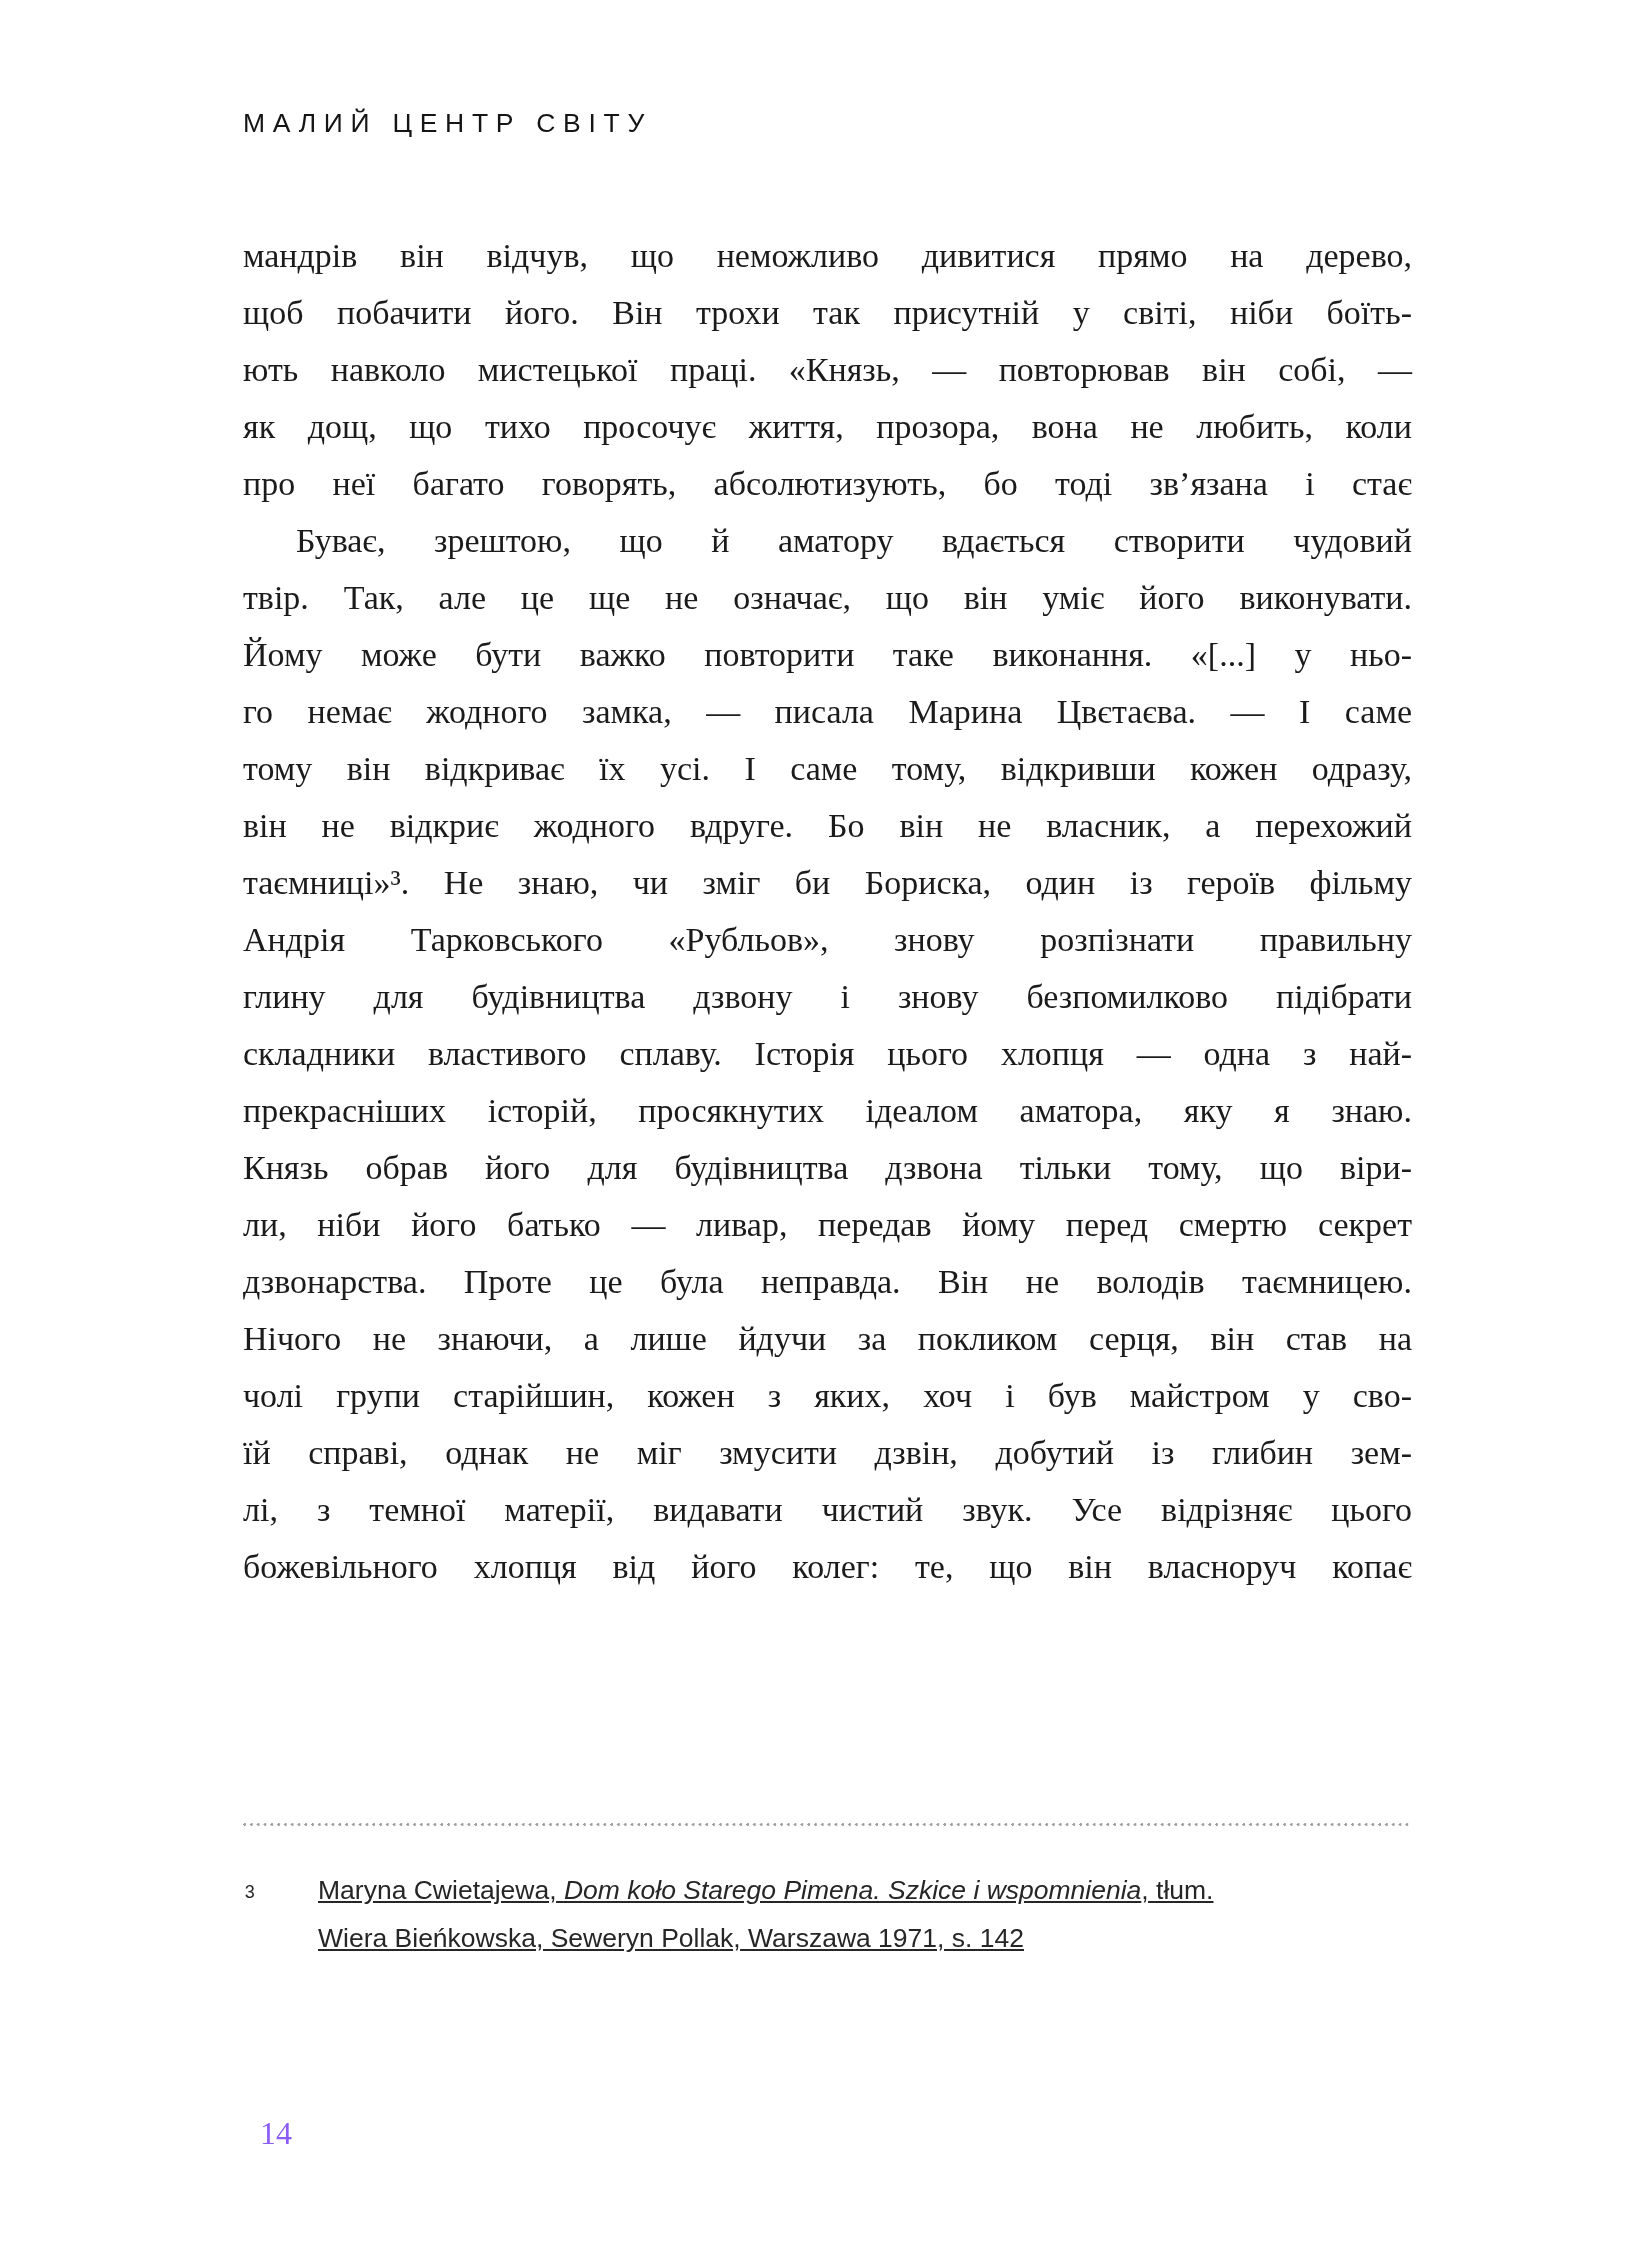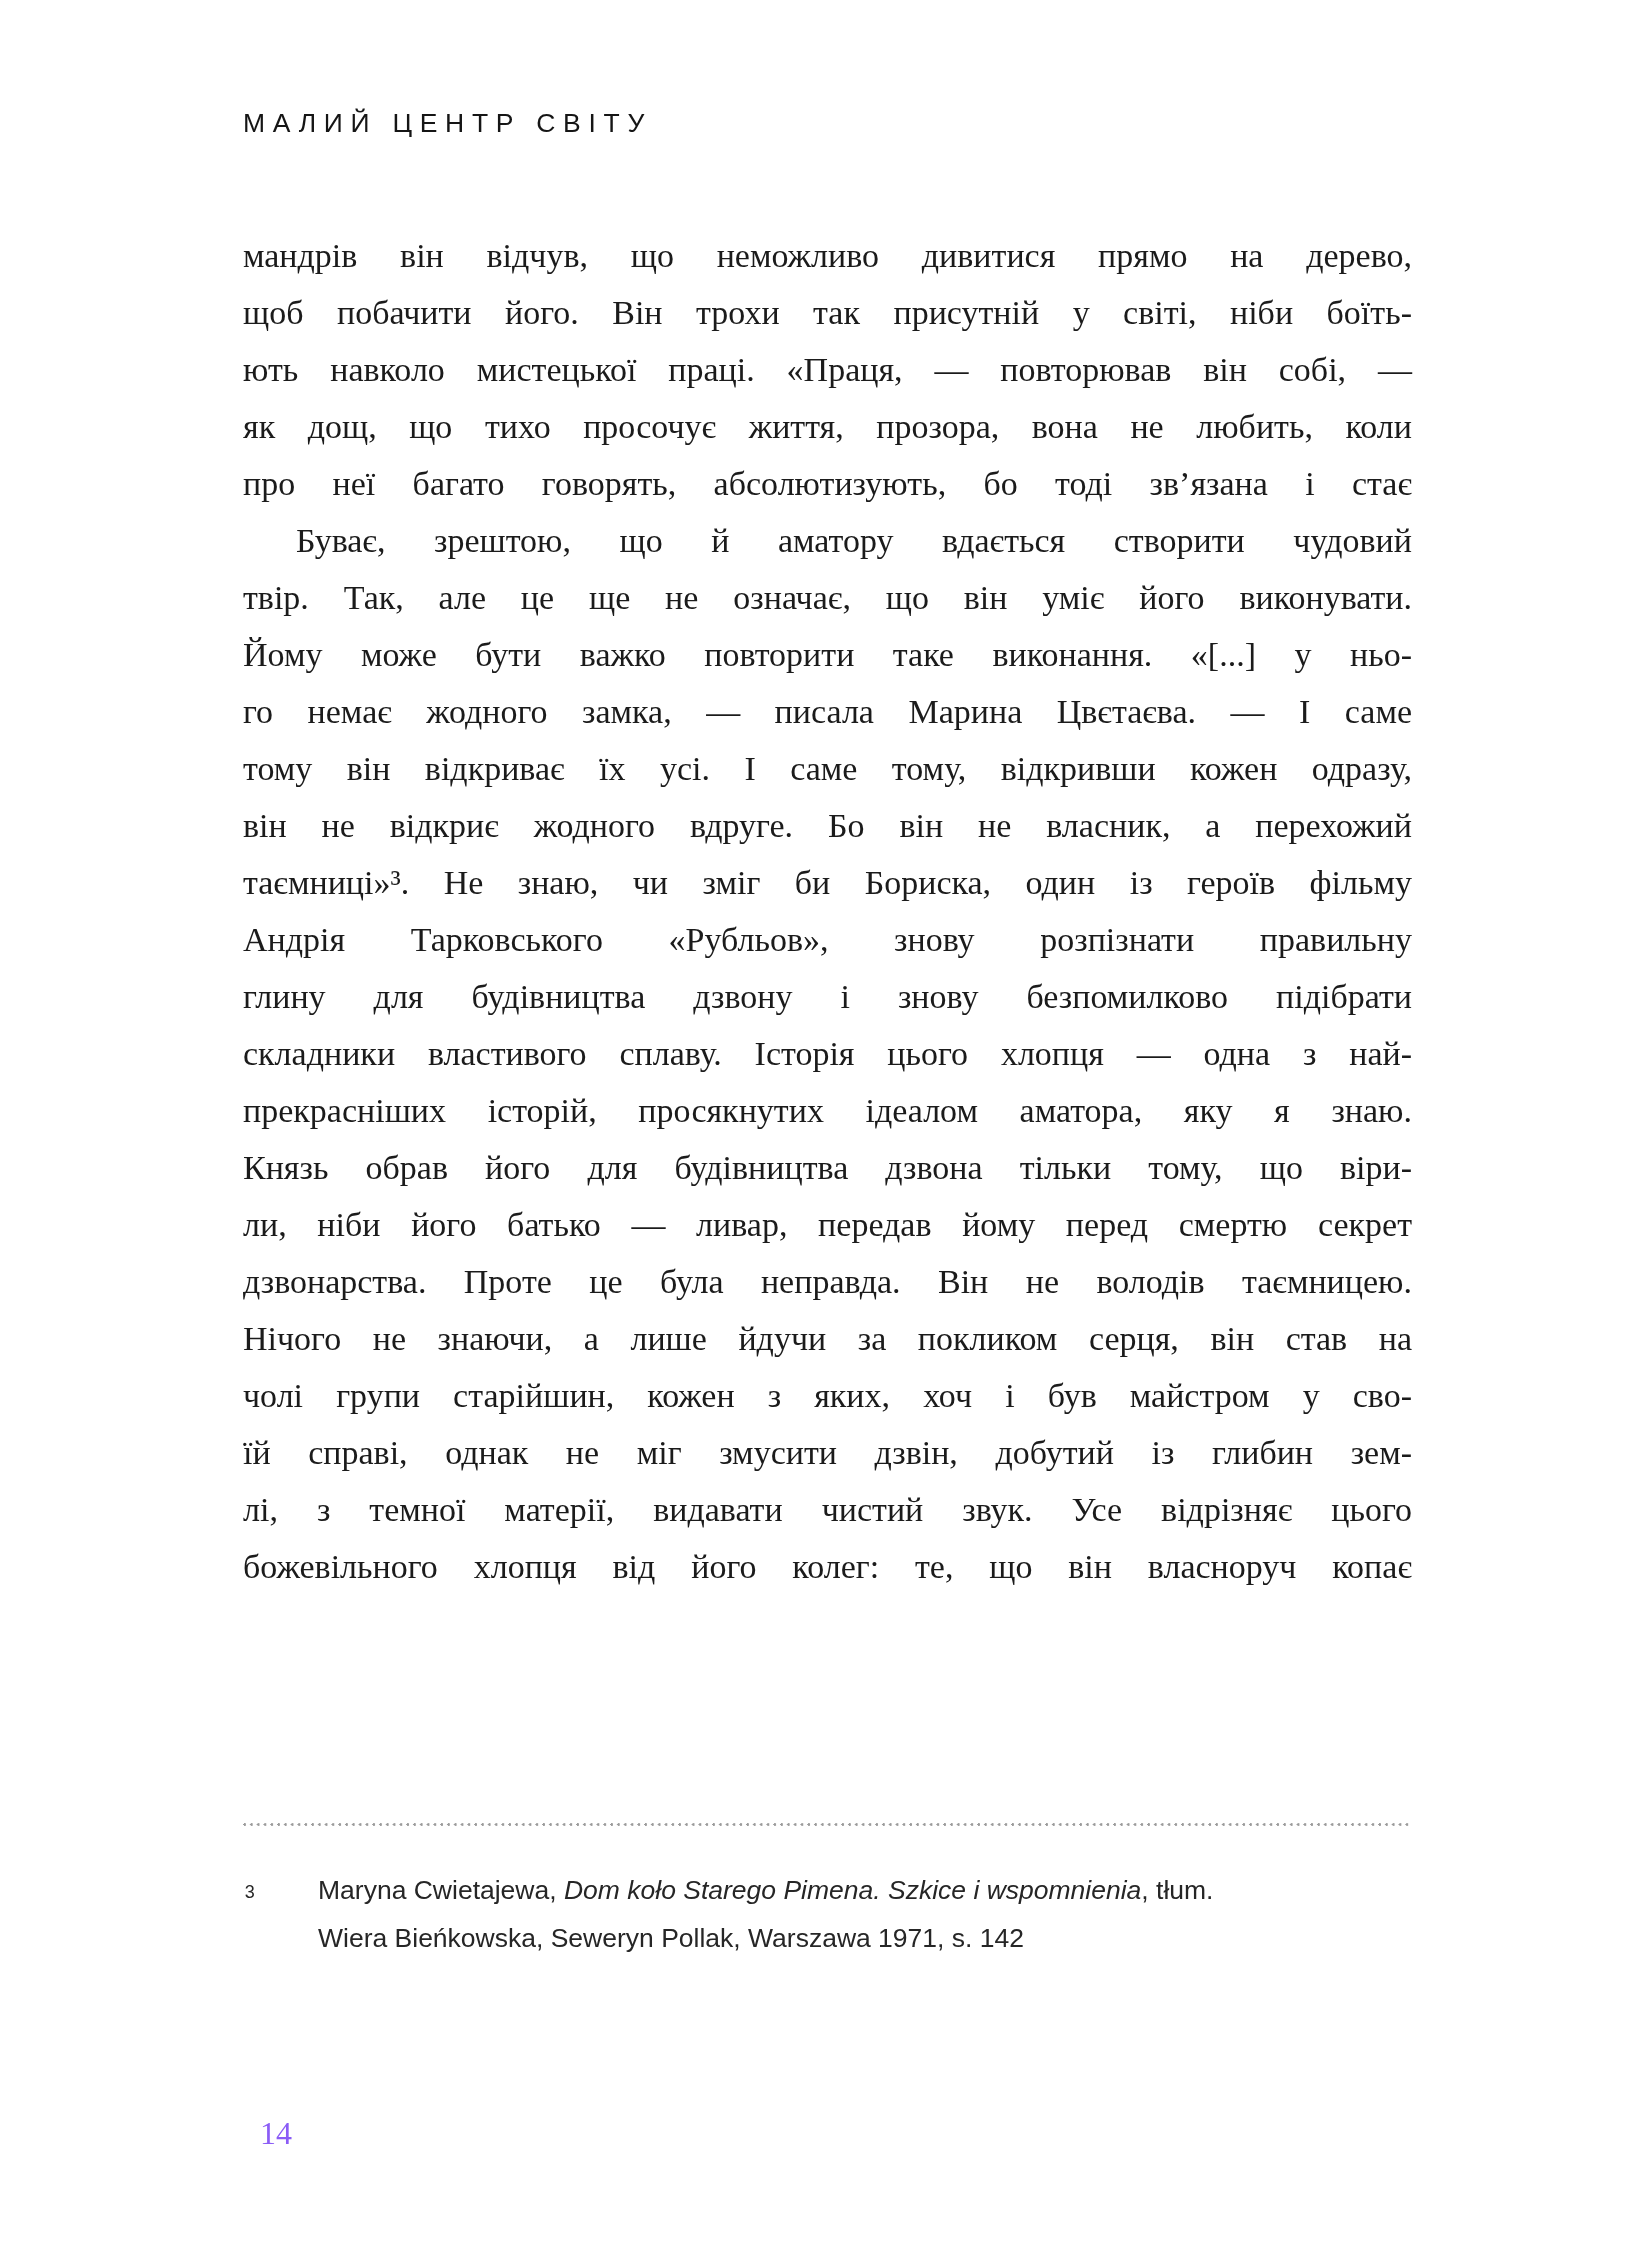--- a/index.html
+++ b/index.html
@@ -65,21 +65,21 @@
     line-height: 48px;
     color: #262626;
   }
   .fn-marker {
     position: absolute;
     left: 1.7px;
     top: 1.7px;
     font-size: 18px;
     color: #262626;
   }
-  .fn-text { margin-left: 75px; }
+  .fn-text { margin-left: 75px; text-decoration: underline; }
   .fn-line { text-align: left; }
   .fn-text .italic { font-style: italic; }
   .page-number {
     position: absolute;
     left: 260px;
     top: 2115px;
     font-family: "Liberation Serif", serif;
     font-size: 32px;
     color: #8b5cf6;
   }
@@ -87,21 +87,21 @@
 </head>
 <body>
 
 <div class="page">
   <div class="running-header">МАЛИЙ ЦЕНТР СВІТУ</div>
 
   <div class="body-text">
       <div class="paragraph">
         <div class="line">мандрів він відчув, що неможливо дивитися прямо на дерево,</div>
         <div class="line">щоб побачити його. Він трохи так присутній у світі, ніби боїть-</div>
-        <div class="line">ють навколо мистецької праці. «Праця, — повторював він собі, —</div>
+        <div class="line">ють навколо мистецької праці. «Князь, — повторював він собі, —</div>
         <div class="line">як дощ, що тихо просочує життя, прозора, вона не любить, коли</div>
         <div class="line">про неї багато говорять, абсолютизують, бо тоді зв’язана і стає</div>
       </div>
       <div class="paragraph">
         <div class="line indent">Буває, зрештою, що й аматору вдається створити чудовий</div>
         <div class="line">твір. Так, але це ще не означає, що він уміє його виконувати.</div>
         <div class="line">Йому може бути важко повторити таке виконання. «[...] у ньо-</div>
         <div class="line">го немає жодного замка, — писала Марина Цвєтаєва. — І саме</div>
         <div class="line">тому він відкриває їх усі. І саме тому, відкривши кожен одразу,</div>
         <div class="line">він не відкриє жодного вдруге. Бо він не власник, а перехожий</div>

